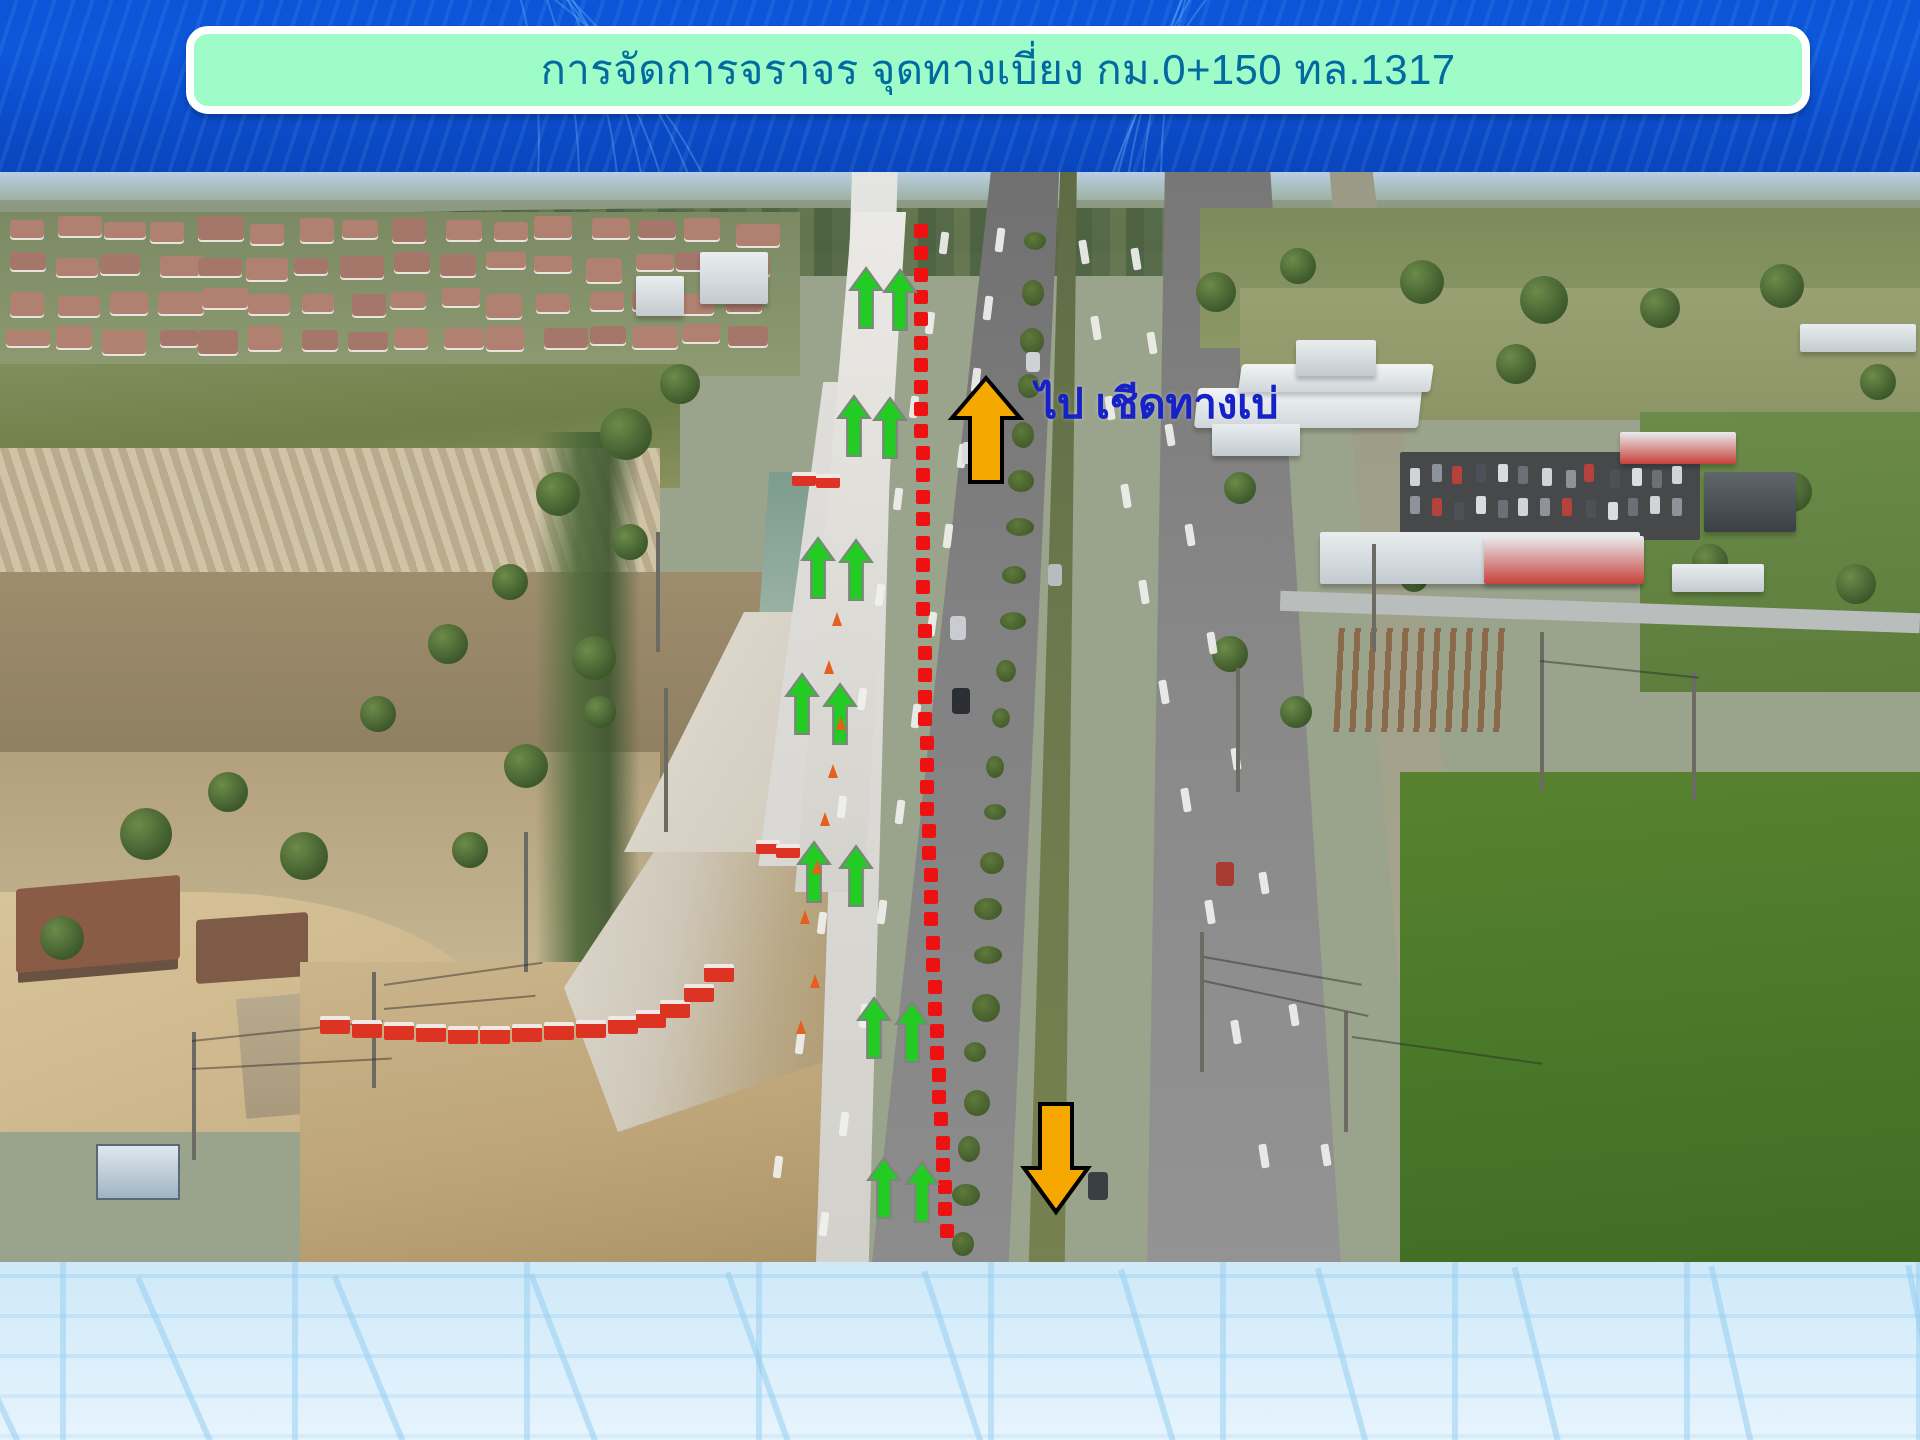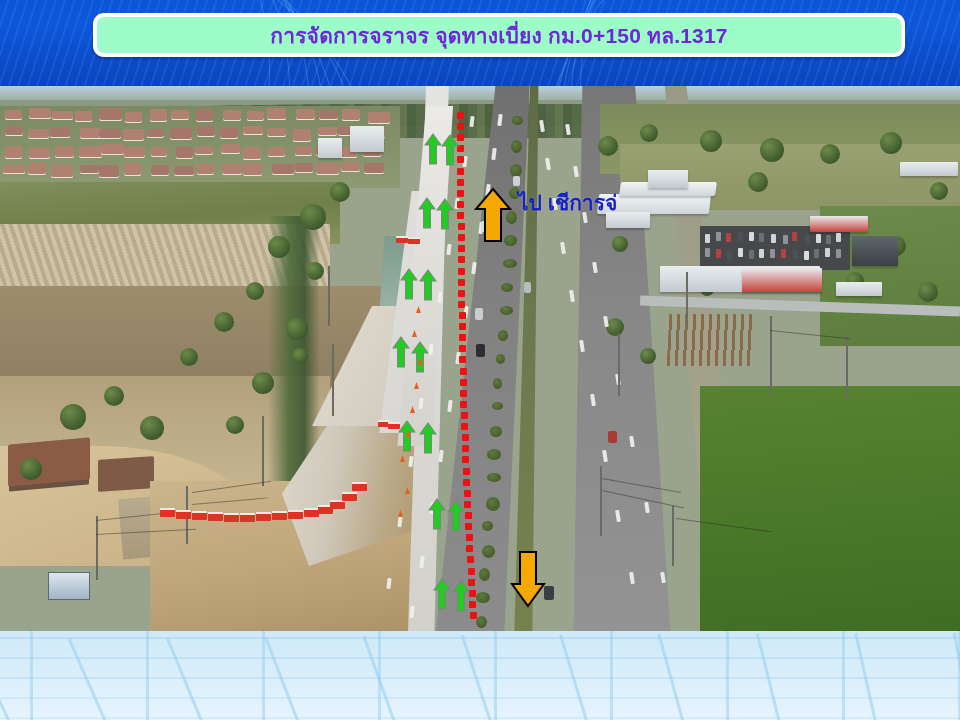--- a/index.html
+++ b/index.html
@@ -39,21 +39,21 @@
   }
 
   
   .title-box {
     position:absolute; left:93px; top:13px; width:812px; height:44px;
     background:#9dfcc8; border:4px solid #ffffff; border-radius:11px;
     display:flex; align-items:center; justify-content:center;
     box-shadow:0 2px 3px rgba(0,0,0,.25);
   }
   .title-text {
-    font-size:21px; font-weight:bold; color:#6d28d9; letter-spacing:.2px;
+    font-size:21px; font-weight:normal; color:#0369a1; letter-spacing:.2px;
     white-space:nowrap; line-height:1;
   }
 
   
   .photo {
     position:absolute; left:0; top:86px; width:960px; height:545px;
     overflow:hidden; background:#9aa38c;
   }
   .ph { position:absolute; }
 
@@ -654,21 +654,21 @@
         <div class="barrier" style="left: 408px; top: 151px; width: 12px; height: 7px;"></div>
         <div class="barrier" style="left: 378px; top: 334px; width: 12px; height: 7px;"></div>
         <div class="barrier" style="left: 388px; top: 336px; width: 12px; height: 7px;"></div>
       </div>
 
     <div class="yellow-arrow" style="left:474px; top:101px;">
       <svg width="38" height="56" viewBox="0 0 38 56">
         <polygon points="19,2 36,22 27,22 27,54 11,54 11,22 2,22" fill="#f5a800" stroke="#000" stroke-width="2" stroke-linejoin="miter"></polygon>
       </svg>
     </div>
-    <div class="lbl-cm">ไป เชีการจ่</div>
+    <div class="lbl-cm">ไป เชีดทางเบ่</div>
 
     <div class="yellow-arrow" style="left:510px; top:464px;">
       <svg width="36" height="58" viewBox="0 0 36 58">
         <polygon points="18,56 34,34 26,34 26,2 10,2 10,34 2,34" fill="#f5a800" stroke="#000" stroke-width="2" stroke-linejoin="miter"></polygon>
       </svg>
     </div>
 
   </div>
 
   <div class="bottom-band">

